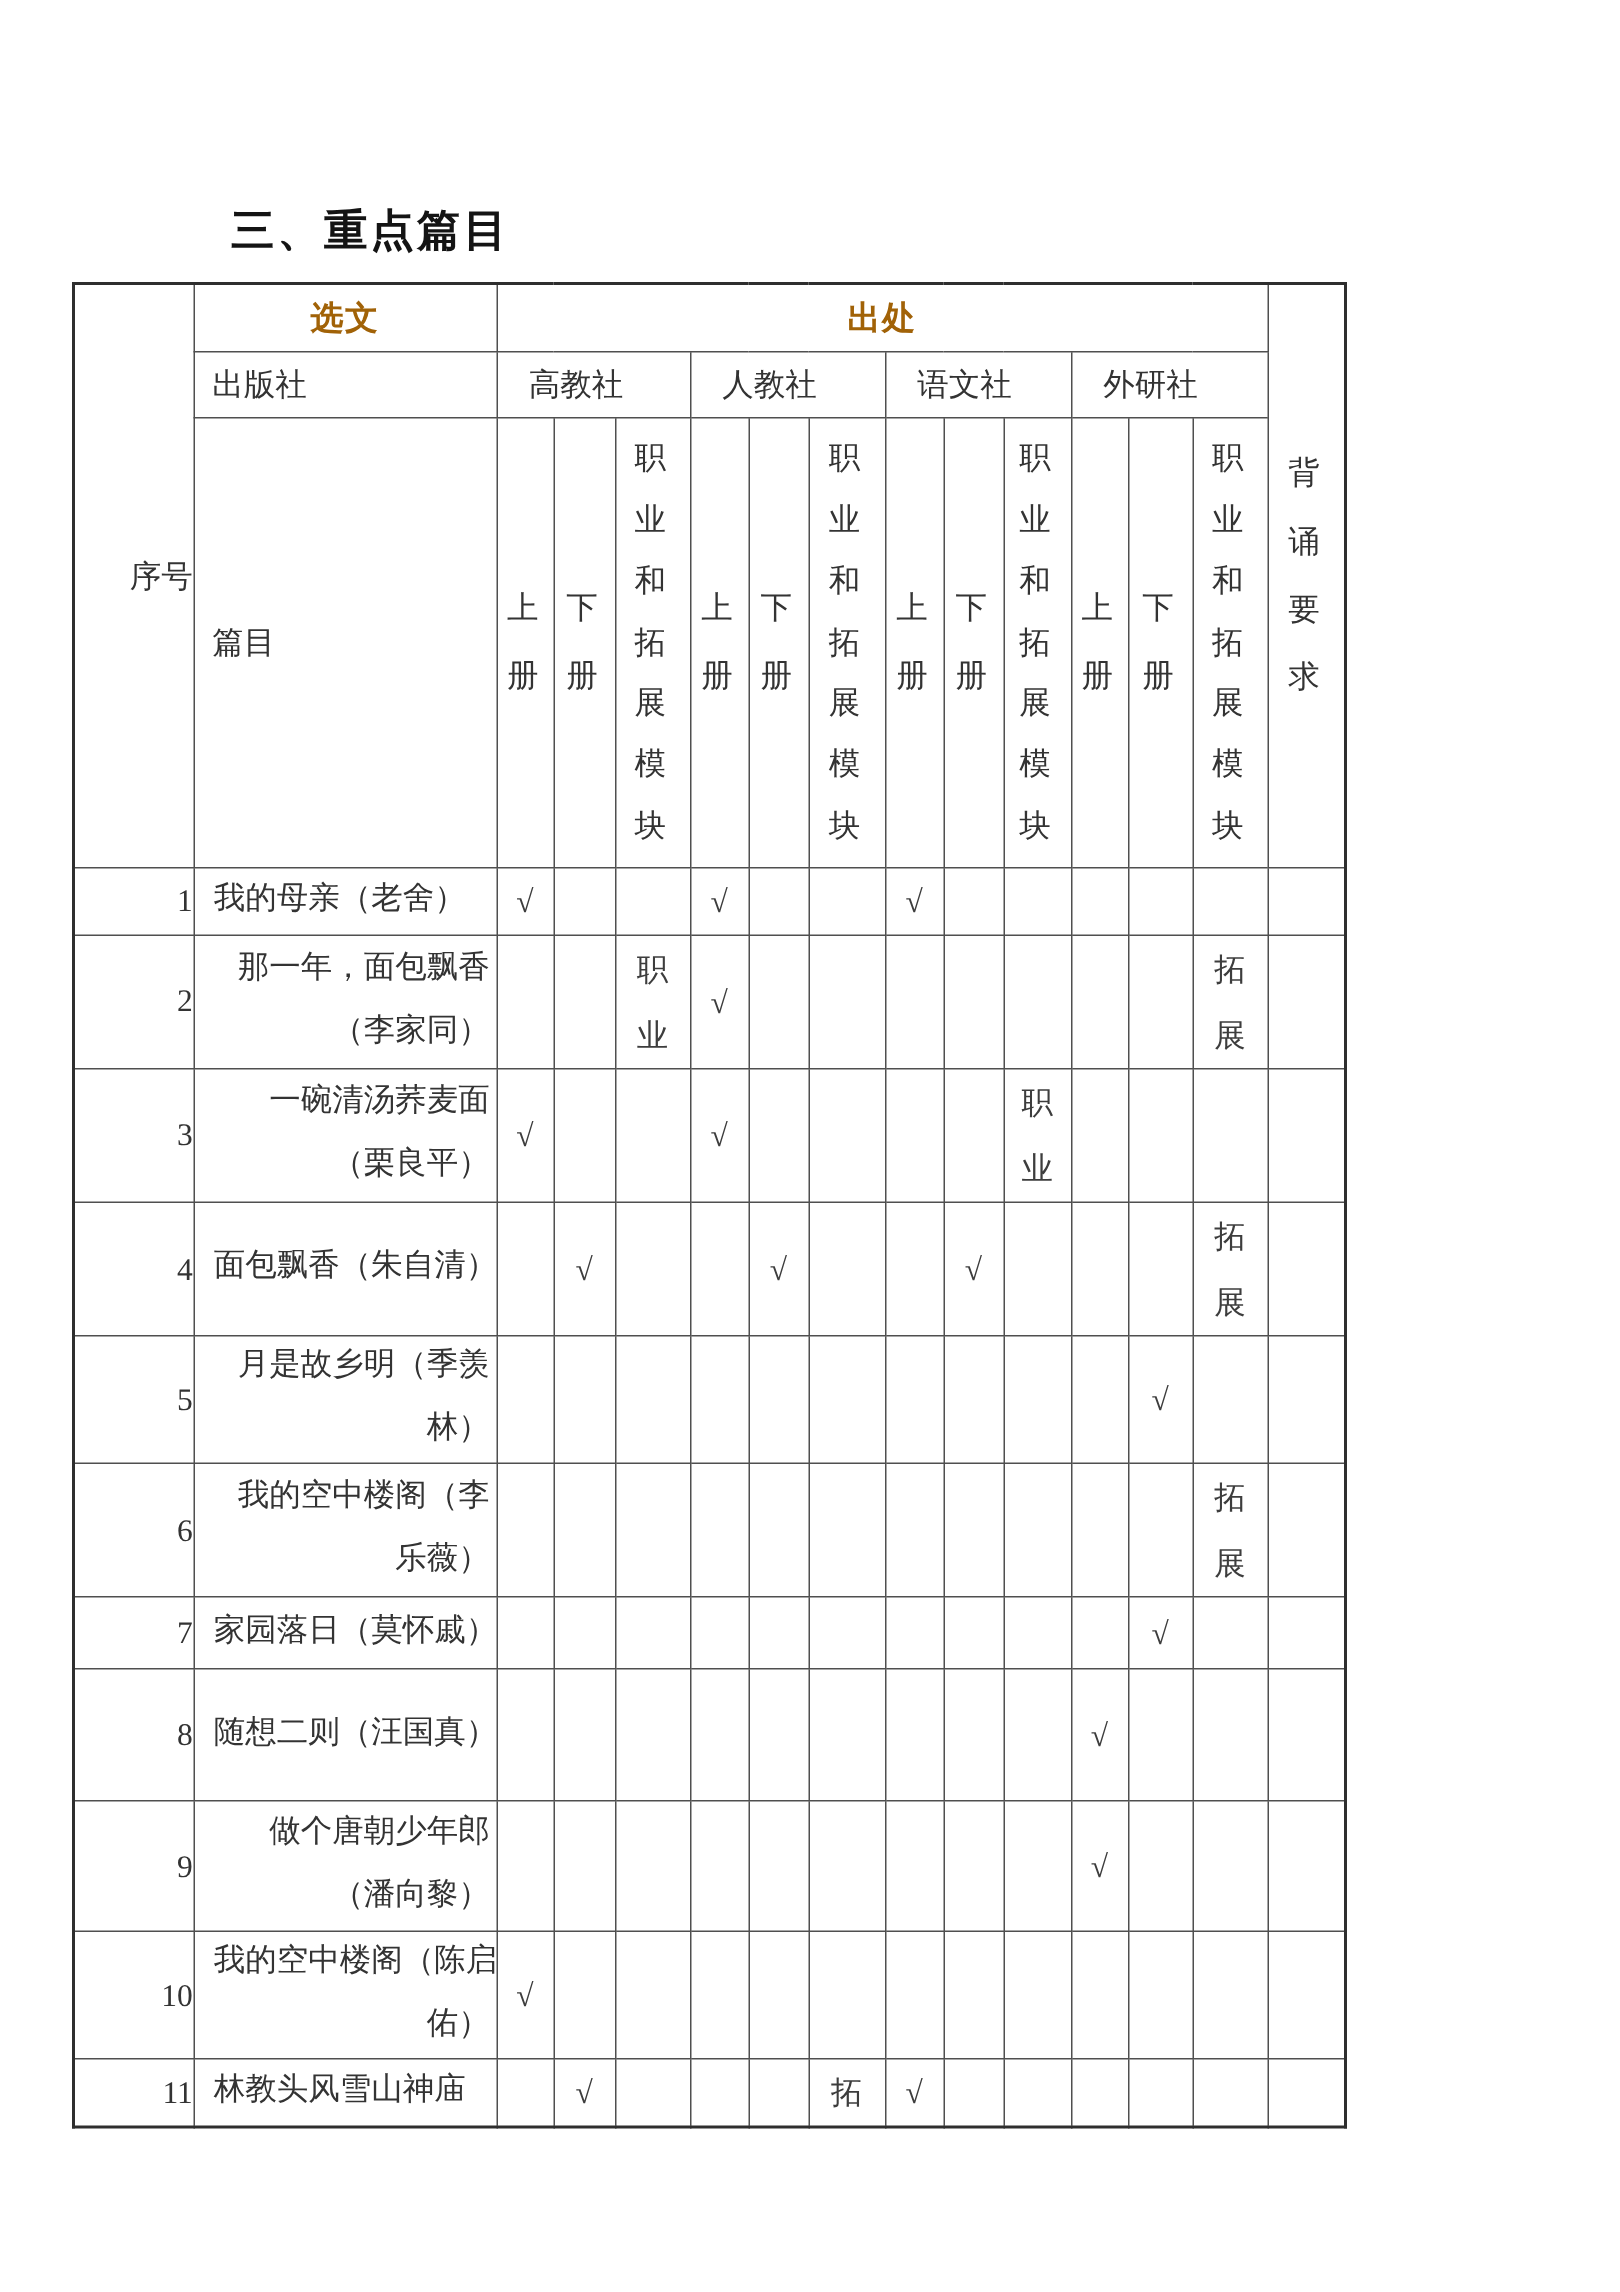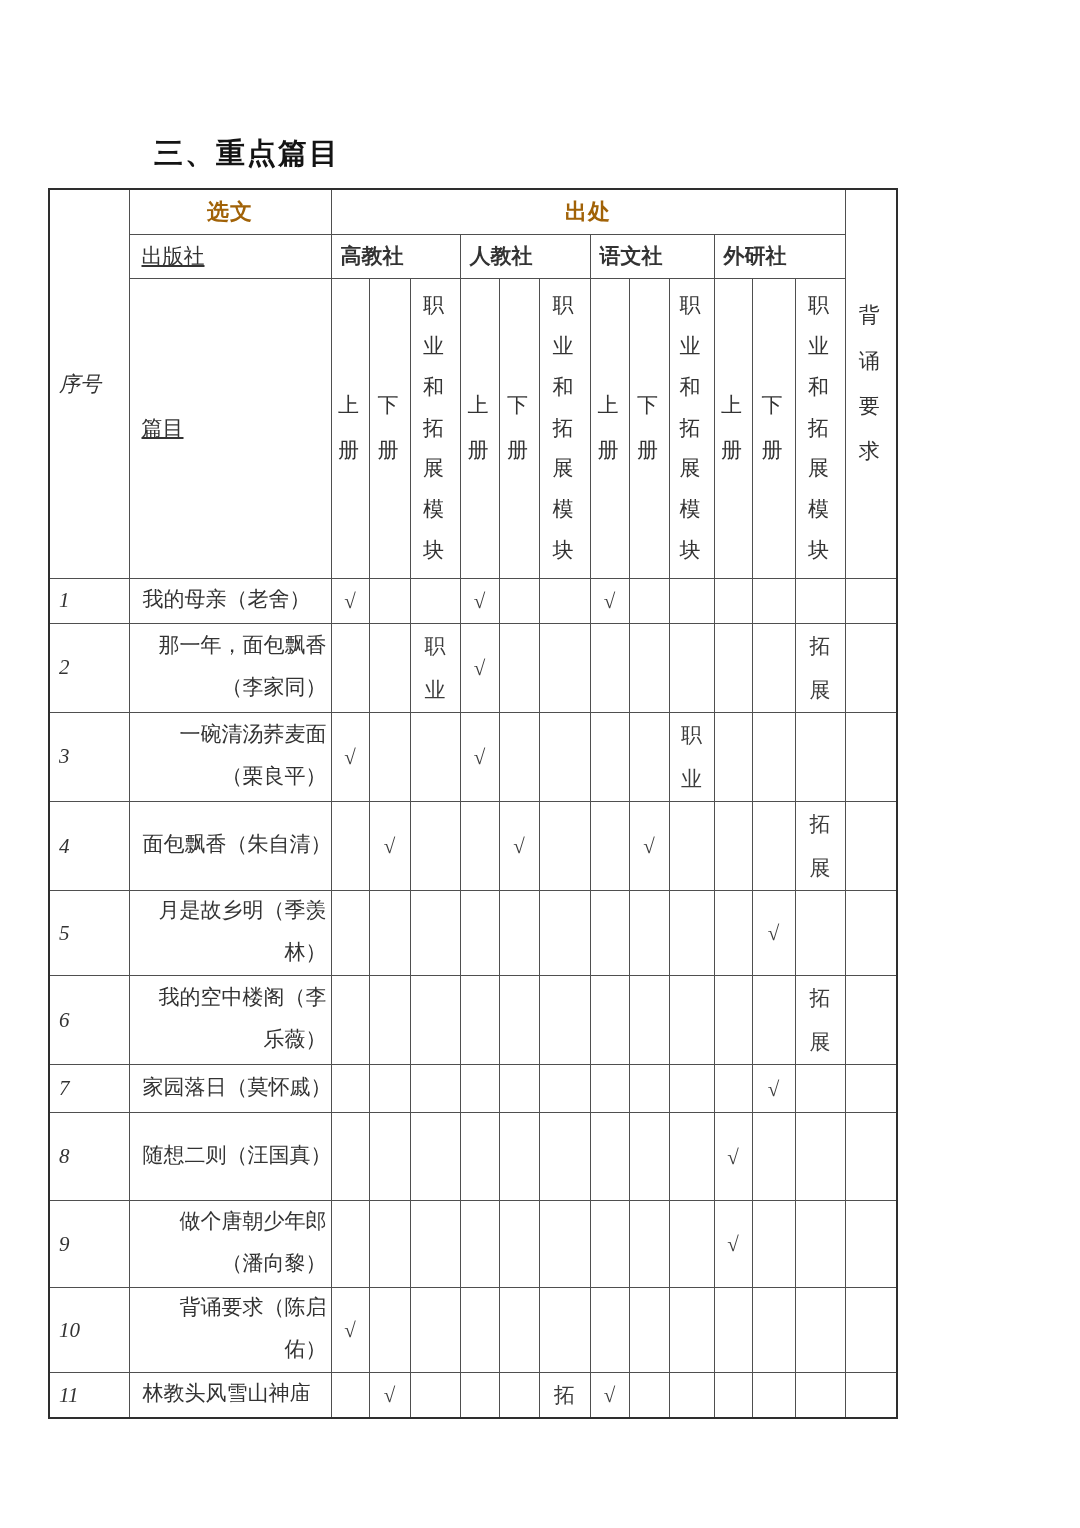--- a/index.html
+++ b/index.html
@@ -71,26 +71,26 @@
   .vstack.recite { line-height: 2.15; font-size: 21px; }
   
   .mark {
     display: inline-block;
     max-width: 1.15em;
     word-break: break-all;
     line-height: 2.1;
     text-align: center;
     color: #3d3d3d;
   }
-  .c-serial { text-align: left; padding-left: 9px; font-style: italic; }
+  .c-serial { text-align: right; padding-left: 9px; }
   .c-title  { text-align: left; padding-left: 13px; padding-right: 4px;
               line-height: 42px; white-space: nowrap; font-family: Liberation Mono, monospace; }
   .c-title .line { line-height: 42px; white-space: nowrap; text-align: right; }
-  .hdr-label { padding-left: 12px; text-decoration: underline; }
-  .pub { padding-left: 9px; font-weight: bold; }
+  .hdr-label { padding-left: 12px; }
+  .pub { padding-left: 21px; }
 </style>
 </head>
 <body>
 
 <div class="page">
 
   <h1 class="doc-title">三、重点篇目</h1>
 
   <table class="main">
     <colgroup>
@@ -307,21 +307,21 @@
     <td class="center"><span class="mark"></span></td>
     <td class="center"><span class="mark"></span></td>
     <td class="center"><span class="mark">√</span></td>
     <td class="center"><span class="mark"></span></td>
     <td class="center"><span class="mark"></span></td>
     <td class="center"></td>
   </tr>
         <tr>
     <td class="c-serial">10</td>
     <td class="c-title">
-            <div class="line">背诵要求（陈启</div>
+            <div class="line">我的空中楼阁（陈启</div>
             <div class="line">佑）</div>
           </td>
     <td class="center"><span class="mark">√</span></td>
     <td class="center"><span class="mark"></span></td>
     <td class="center"><span class="mark"></span></td>
     <td class="center"><span class="mark"></span></td>
     <td class="center"><span class="mark"></span></td>
     <td class="center"><span class="mark"></span></td>
     <td class="center"><span class="mark"></span></td>
     <td class="center"><span class="mark"></span></td>

